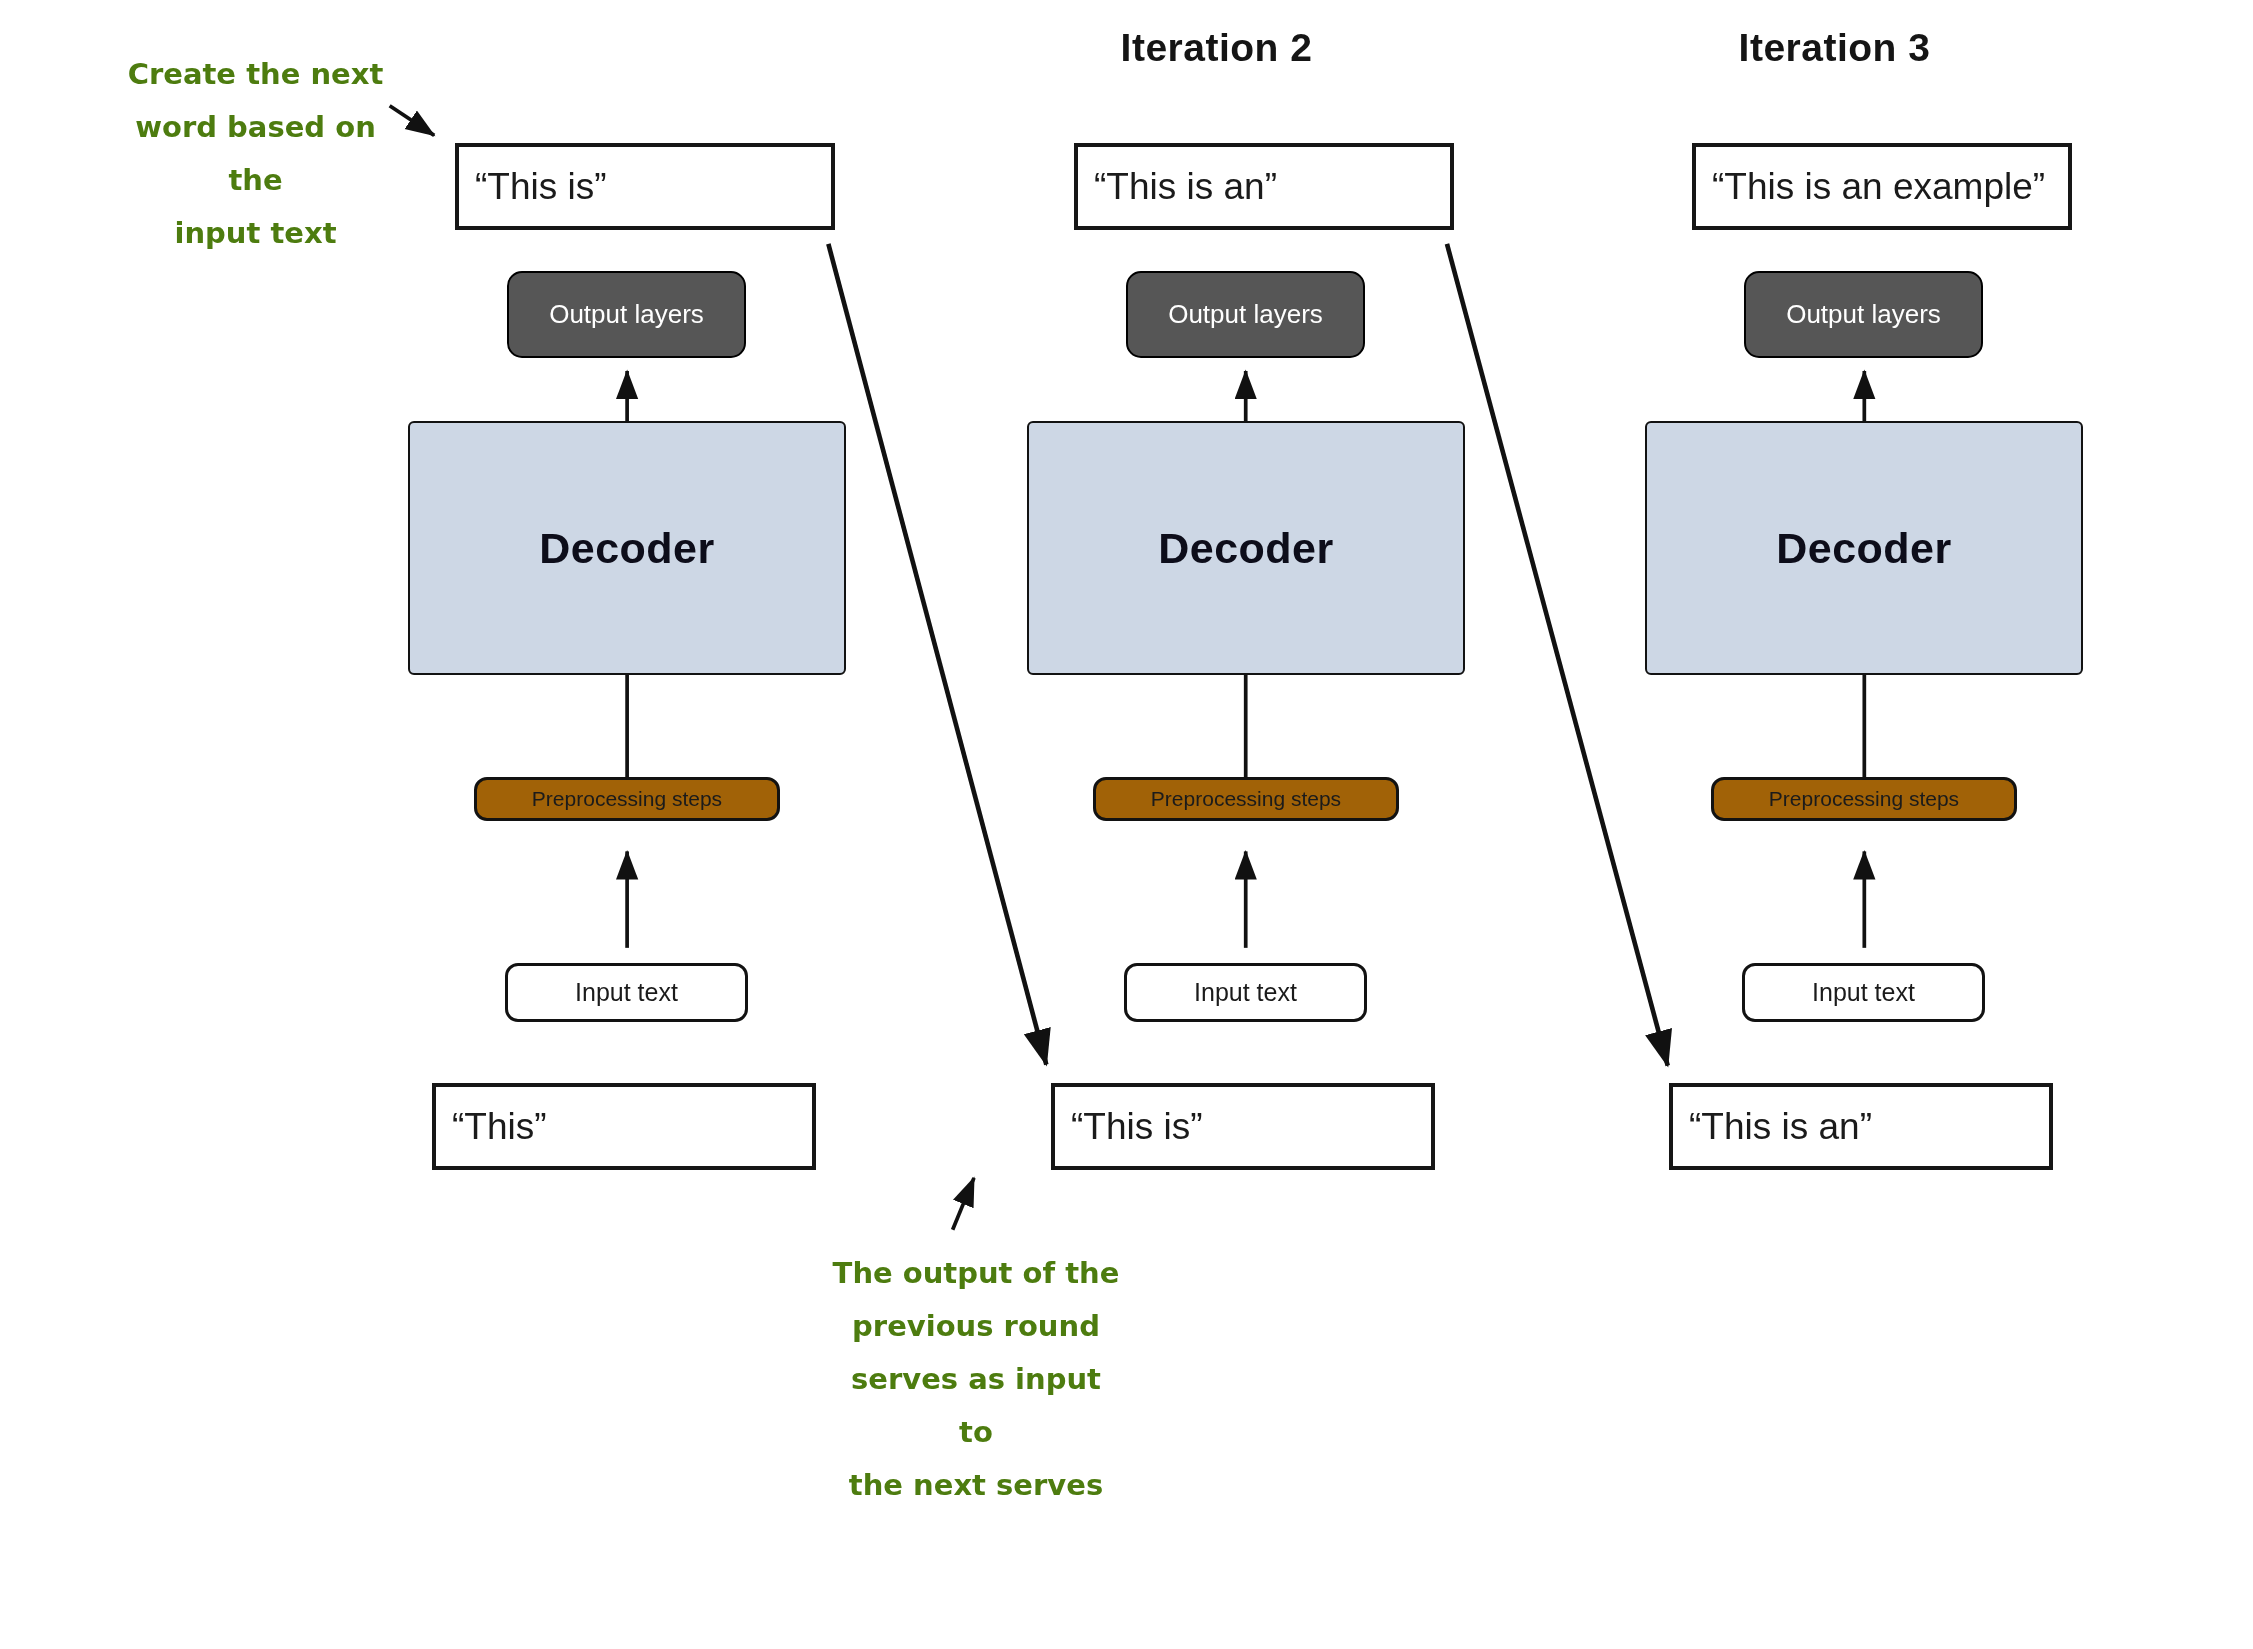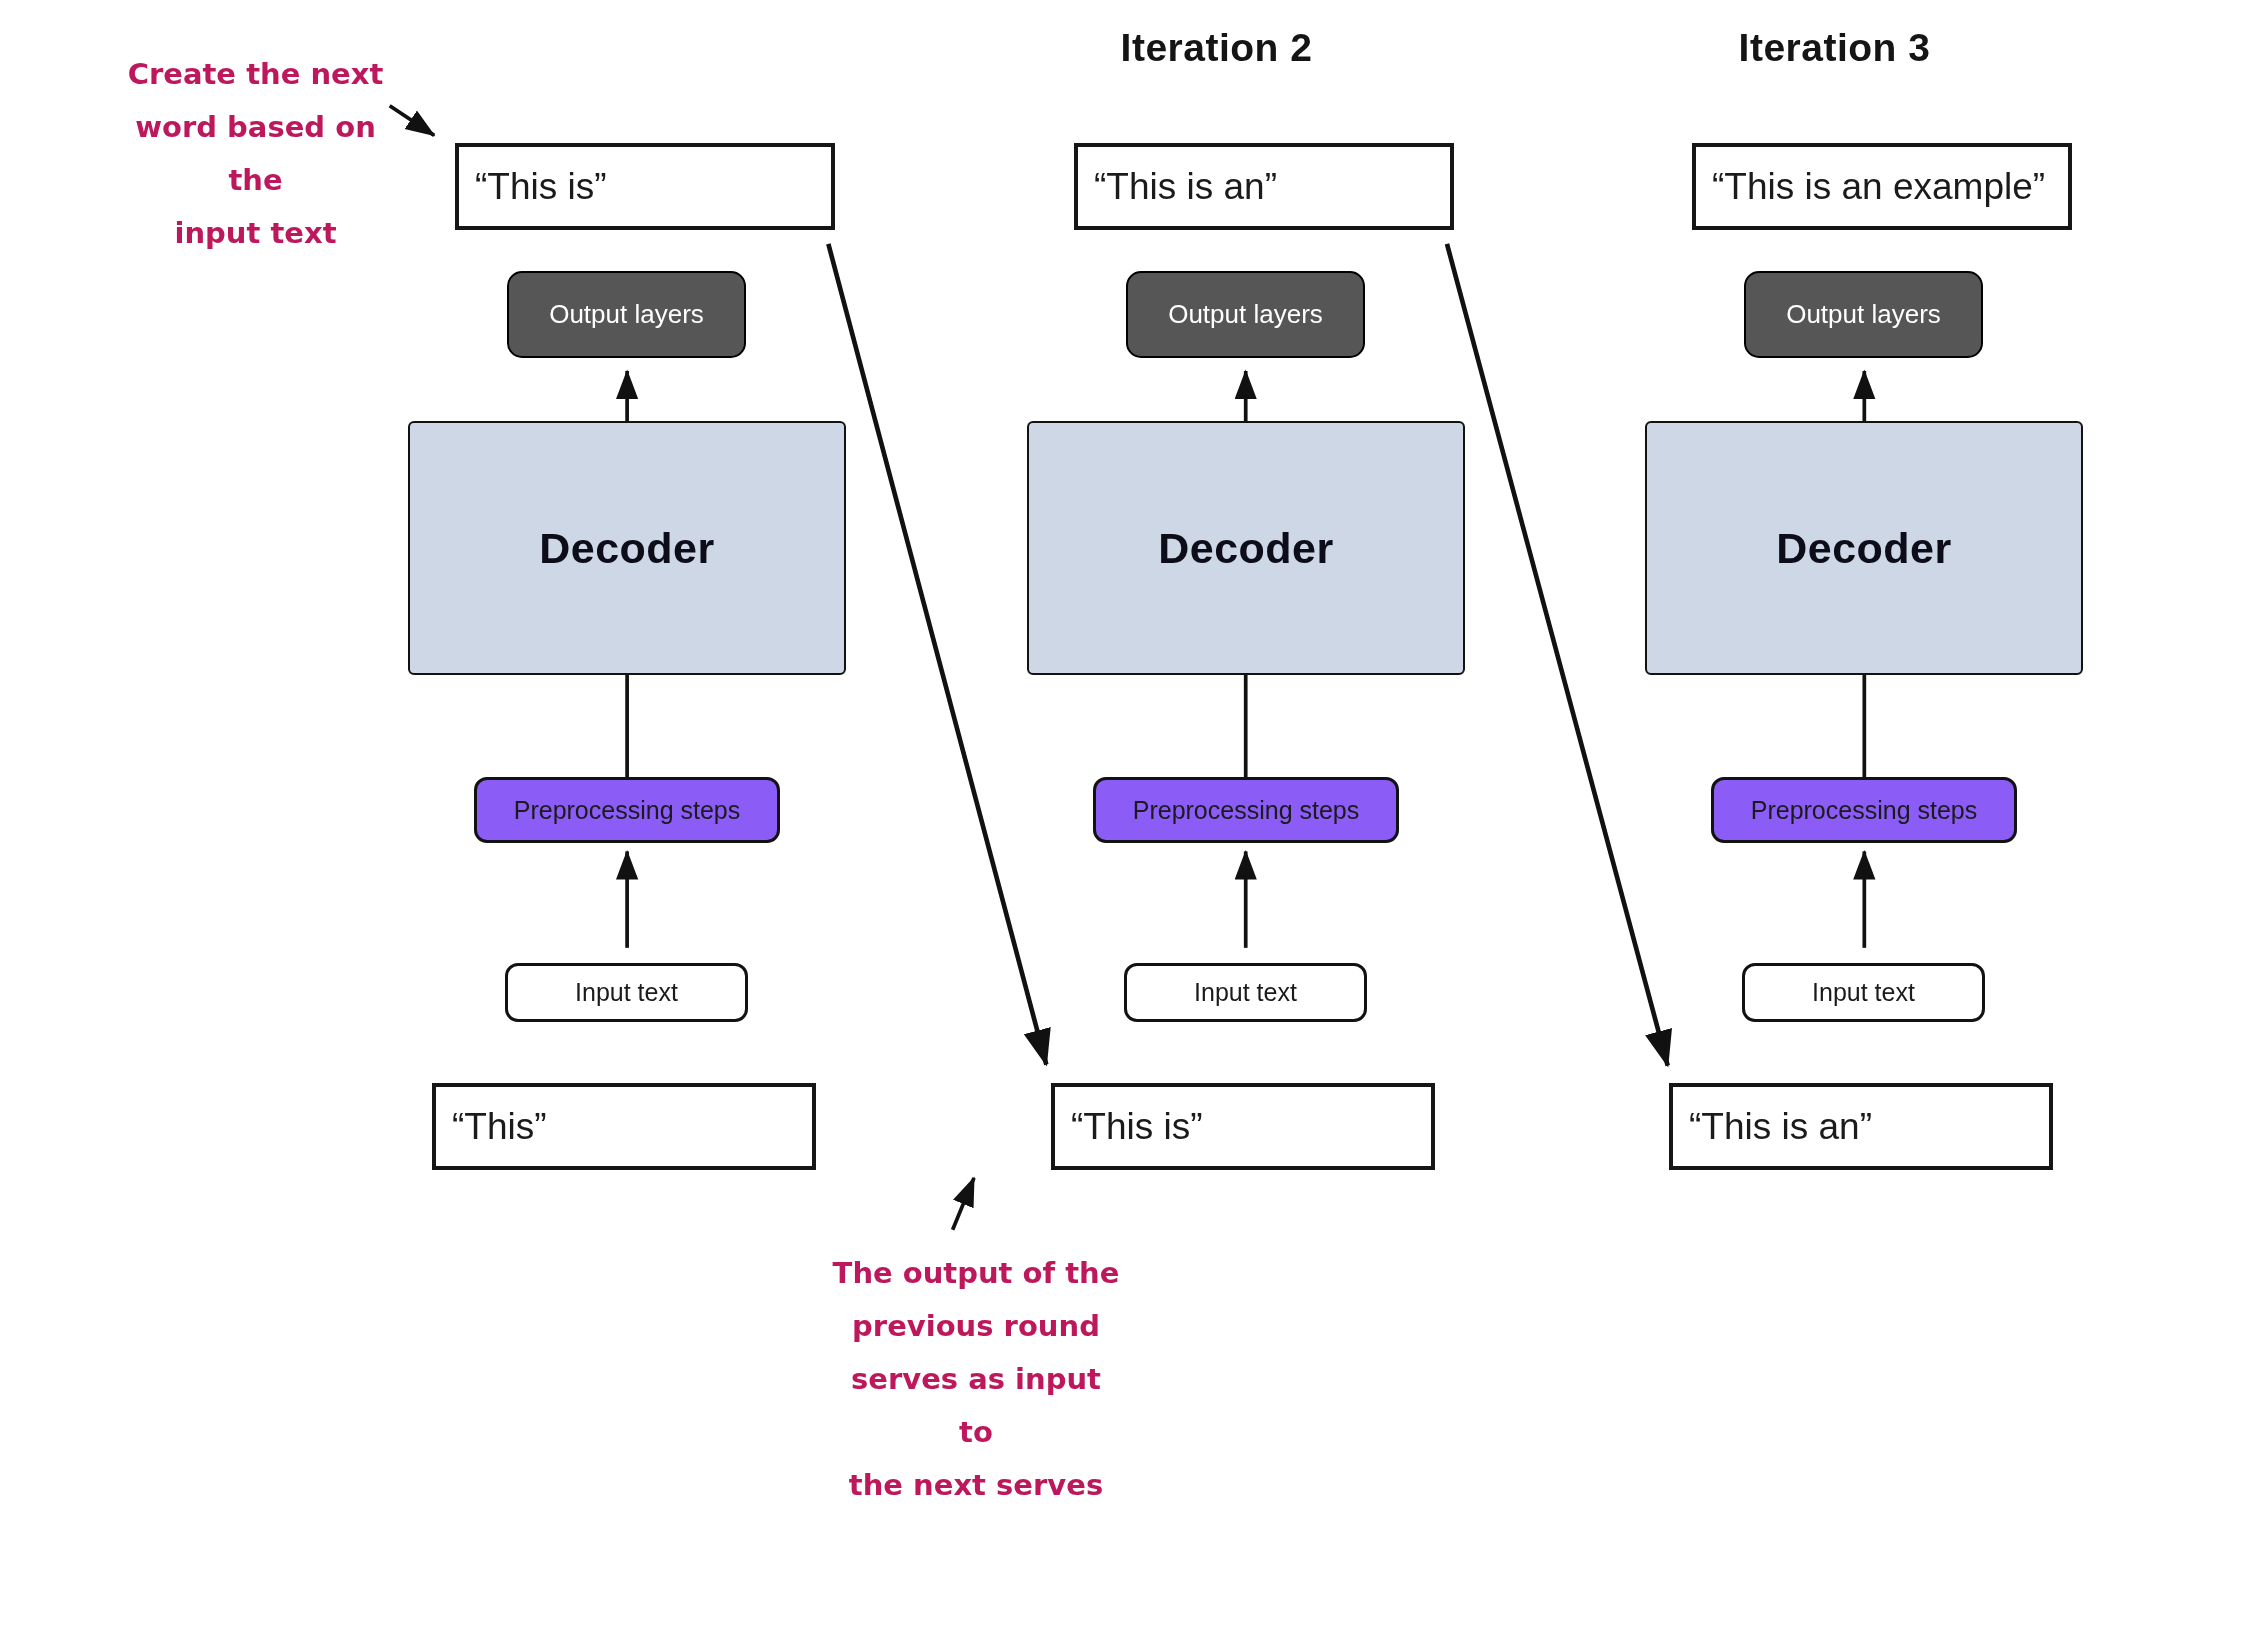--- a/index.html
+++ b/index.html
@@ -27,33 +27,33 @@
     display:flex;align-items:center;justify-content:center;
     font-size:26px;color:#ffffff;
   }
   .decoder{
     left:calc(var(--c) - 219px);top:421px;width:438px;height:254px;
     background:var(--decoder-fill,#cdd7e5);border:2.8px solid #121212;border-radius:6px;
     display:flex;align-items:center;justify-content:center;
     font-size:43px;font-weight:bold;color:#0d0d1a;letter-spacing:0.5px;
   }
   .prep{
-    left:calc(var(--c) - 153px);top:777px;width:306px;height:66px;
-    background:#8b5cf6;border:3.7px solid #121212;border-radius:13px;
-    display:flex;align-items:center;justify-content:center;font-size:25px;color:#1b1b1b;
+    left:calc(var(--c) - 153px);top:777px;width:306px;height:44px;
+    background:#a16207;border:3.7px solid #121212;border-radius:13px;
+    display:flex;align-items:center;justify-content:center;font-size:21px;color:#1b1b1b;
   }
   .inputlbl{
     left:calc(var(--c) - 122px);top:963px;width:243px;height:59px;
     background:#fff;border:3.7px solid #121212;border-radius:13px;
     display:flex;align-items:center;justify-content:center;font-size:25px;color:#1b1b1b;
   }
   .ann{
     position:absolute;z-index:2;text-align:center;
     font-family:"DejaVu Sans", sans-serif;font-weight:bold;
-    font-size:29px;line-height:53px;color:#be185d;
+    font-size:29px;line-height:53px;color:#4d7c0f;
   }
   .ann1{left:107px;top:48px;width:297px;}
   .ann2{left:830px;top:1247px;width:292px;}
   .caption{
     position:absolute;left:9.3px;top:1523px;width:2241px;z-index:2;
     font-size:42px;line-height:57px;color:var(--caption-color,#25256b);
   }
 </style>
 </head>
 <body>

